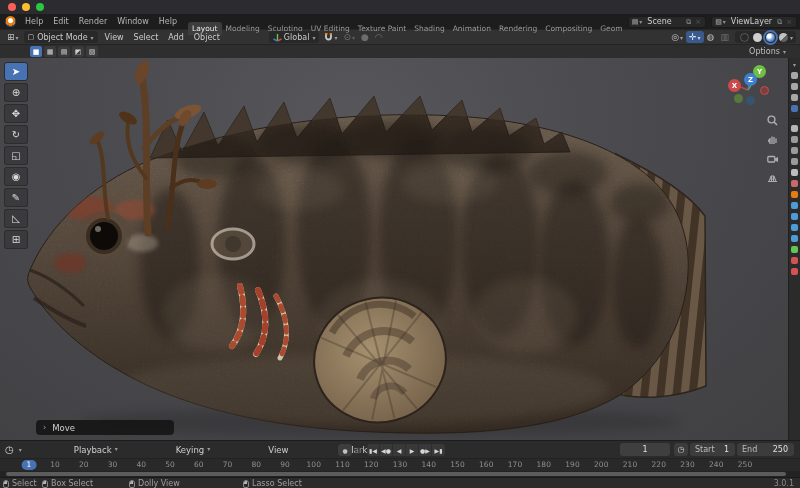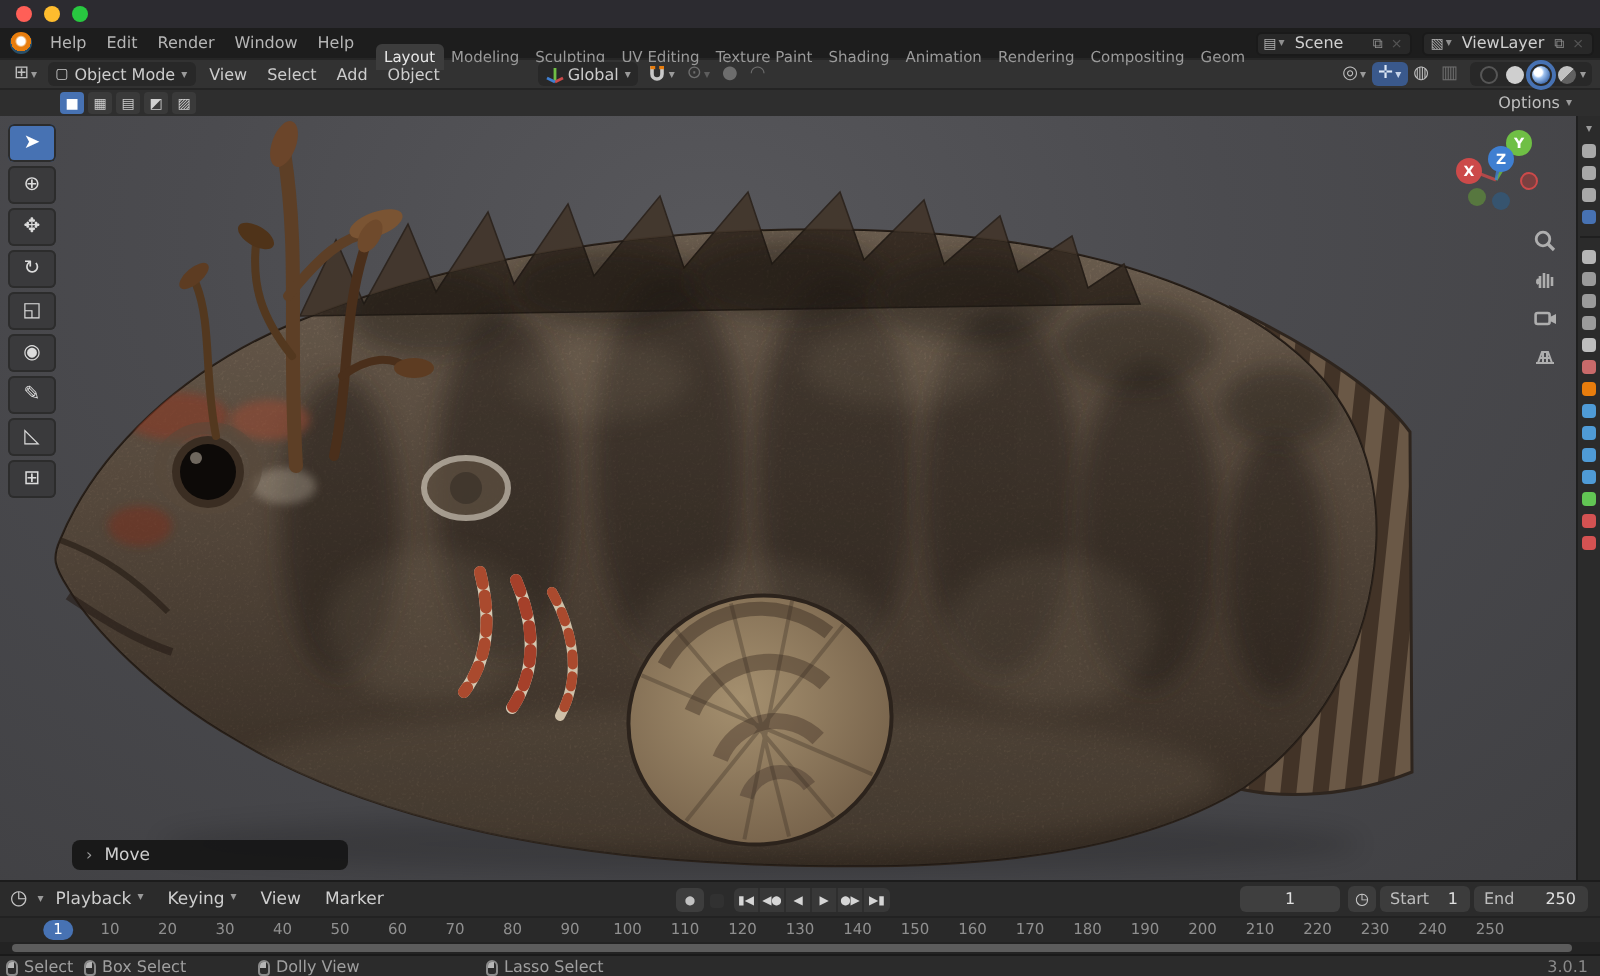--- a/index.html
+++ b/index.html
@@ -70,21 +70,21 @@
   .movepanel { position:absolute; left:36px; top:362px; width:138px; height:15px; background:rgba(22,22,22,.92); border-radius:4px; display:flex; align-items:center; padding:0 7px; font-size:8.5px; color:#cfcfcf; z-index:5;}
   .movepanel .arr { color:#9a9a9a; margin-right:6px; font-size:8px; }
 
   .rstrip { width:12px; background:#2b2b2b; border-left:1px solid #1f1f1f; display:flex; flex-direction:column; align-items:center; padding-top:3px; gap:4px; }
   .rchev { font-size:6px; color:#9a9a9a; }
   .pdot { width:7px; height:7px; border-radius:2px; background:var(--c,#9a9a9a); flex:0 0 auto;}
   .rdiv { width:10px; height:1px; background:#1f1f1f; margin:2px 0; }
 
   
   .tlhead { height:18px; background:#2b2b2b; border-top:1px solid #1c1c1c; position:relative; display:flex; align-items:center; font-size:8.5px; color:#cfcfcf; white-space:nowrap;}
-  .tlhead .menu { padding:0 6px; display:flex; align-items:flex-start;}
+  .tlhead .menu { padding:0 6px; display:flex; align-items:flex-start;margin-left:46px;}
   .tlhead .chev { font-size:6px; color:#9a9a9a; margin-left:3px; }
   .edicon { font-size:10px; color:#c9c9c9; padding:0 2px 0 5px;}
   .recbtn { position:absolute; left:338px; top:3px; width:14px; height:12px; background:#3d3d3d; border-radius:3px; color:#c2c2c2; font-size:6px; display:flex; align-items:center; justify-content:center;}
   .autokey { position:absolute; left:355px; top:6px; width:7px; height:7px; background:#383838; border-radius:2px; opacity:.5;}
   .transport { position:absolute; left:367px; top:3px; display:flex; background:#383838; border-radius:3px; overflow:hidden;}
   .tbtn { width:13px; height:12px; display:flex; align-items:center; justify-content:center; font-size:6px; color:#d6d6d6; border-right:1px solid #2e2e2e;}
   .tbtn:last-child{border-right:none;}
   .field { position:absolute; top:2px; height:13px; background:#3c3c3c; border-radius:3px; display:flex; align-items:center; justify-content:center; font-size:8px; color:#e0e0e0; }
   .field .flbl { color:#bdbdbd; margin-right:auto; padding-left:5px;}
   .field .fval { margin-left:auto; padding-right:6px;}

